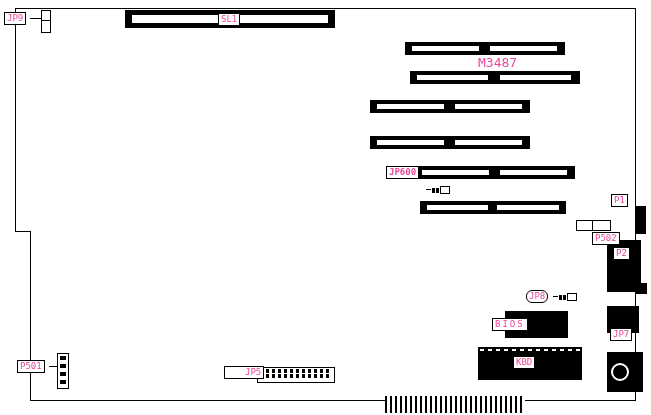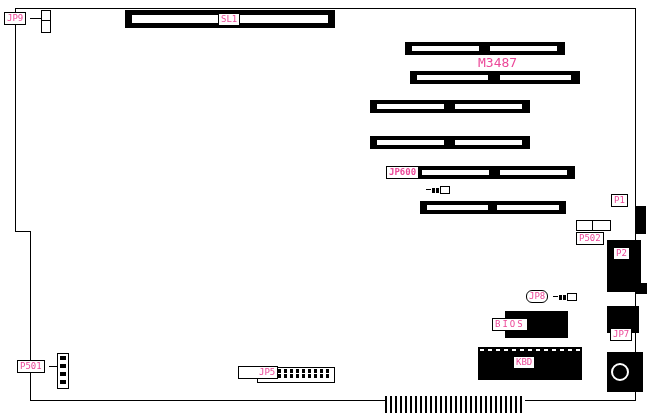--- a/index.html
+++ b/index.html
@@ -91,21 +91,21 @@
       <span class="dot"></span>
       <span class="box"></span>
   </div>
 
   <div class="lbl" style="left:611px;top:194px;">P1</div>
   <div class="blk" style="left:635px;top:206px;width:11px;height:28px;"></div>
 
   <div class="conn" style="left:576px;top:220px;width:33px;height:9px;">
     <div style="position:absolute;left:15px;top:0;bottom:0;width:1px;background:#000;"></div>
   </div>
-  <div class="lbl" style="left:576px;top:232px;">P502</div>
+  <div class="lbl" style="left:592px;top:232px;">P502</div>
 
   <div class="blk" style="left:607px;top:240px;width:34px;height:52px;"></div>
   <div class="blk" style="left:635px;top:283px;width:12px;height:11px;"></div>
   <div class="lbl" style="left:613px;top:247px;">P2</div>
 
   <div class="lbl" style="left:526px;top:290px;border-radius:6px;">JP8</div>
   <div class="line" style="left:553px;top:296px;width:5px;height:1px;"></div>
   <div class="jumper" style="left:559px;top:293px;">
     <span class="dot"></span>
       <span class="dot"></span>
@@ -126,21 +126,21 @@
   <div class="blk" style="left:607px;top:352px;width:36px;height:40px;">
     <div class="ring" style="left:4px;top:11px;"></div>
   </div>
 
   <div class="lbl" style="left:17px;top:360px;">P501</div>
   <div class="line" style="left:49px;top:366px;width:8px;height:1px;"></div>
   <div class="conn" style="left:57px;top:353px;width:10px;height:34px;">
     <div class="pins-v"></div>
   </div>
 
-  <div class="lbl" style="left:238px;top:366px;padding-left:20px;">JP5</div>
+  <div class="lbl" style="left:224px;top:366px;padding-left:20px;">JP5</div>
   <div class="line" style="left:252px;top:372px;width:5px;height:1px;"></div>
   <div class="conn" style="left:257px;top:367px;width:76px;height:14px;">
     <div class="pin-row"></div>
     <div class="pin-row"></div>
   </div>
 
   <div class="comb" style="left:385px;top:396px;width:140px;height:17px;"></div>
 
 </div>
 

